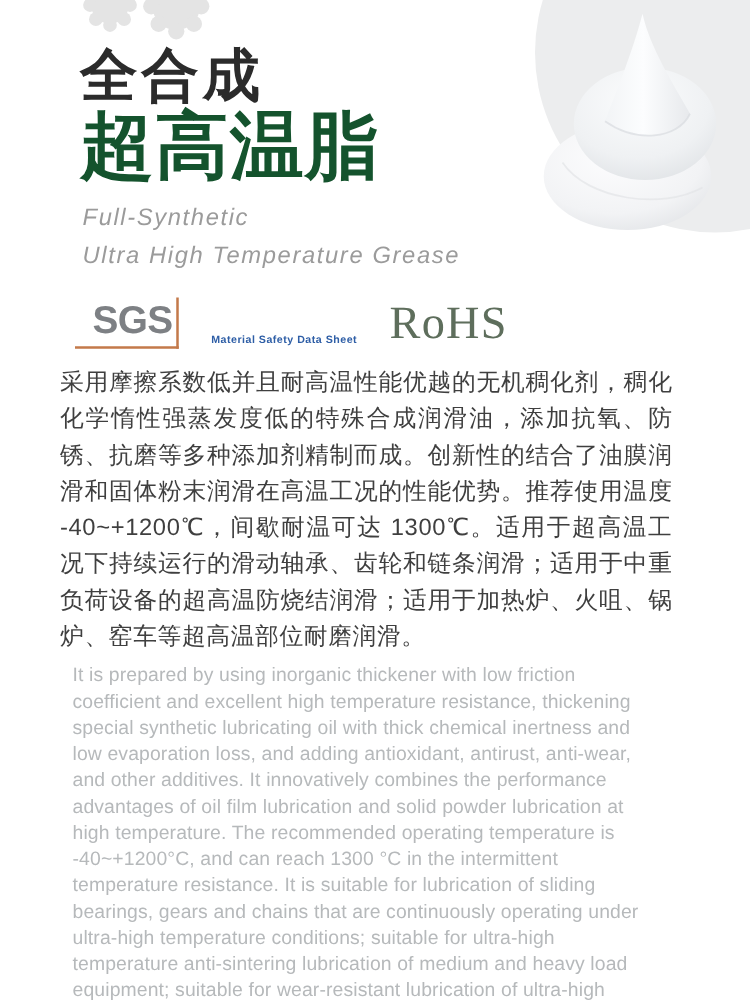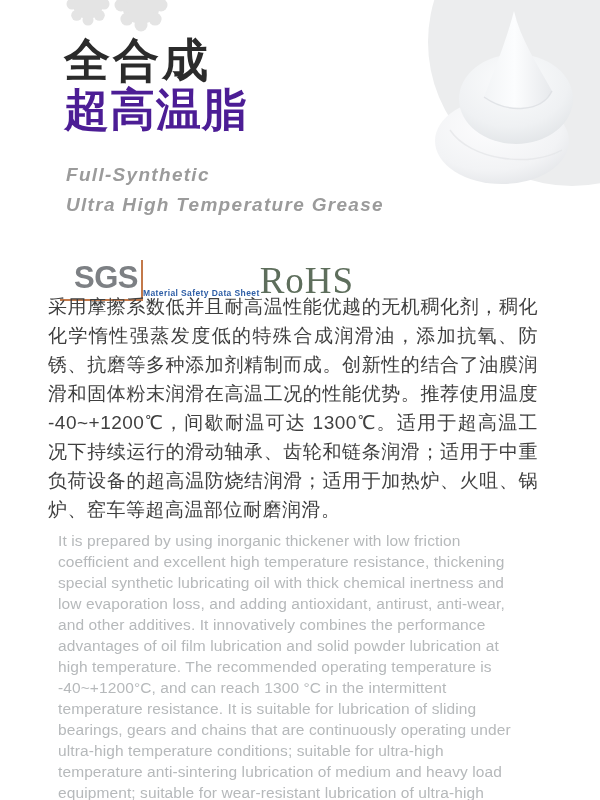--- a/index.html
+++ b/index.html
@@ -13,32 +13,32 @@
   .gears { position:absolute; left:0; top:0; width:220px; height:40px; }
   
   .photo { position:absolute; top:0; right:0; width:180px; height:245px; }
 
   .titles { position:absolute; left:64px; top:34px; }
   .title-black {
     font-size:46px; font-weight:600; color:#2b2b2b;
     letter-spacing:3px; line-height:1.14;
   }
   .title-red {
-    font-size:45px; font-weight:800; color:#4c1d95;
+    font-size:59px; font-weight:800; color:#14532d;
     letter-spacing:1px; line-height:1.08;
   }
   .subtitles { position:absolute; left:66px; top:160px; }
   .subtitle {
     font-style:italic; color:#9b9b9b; font-size:19px;
-    letter-spacing:1.3px; line-height:30px; white-space:nowrap;font-weight:bold;
+    letter-spacing:1.3px; line-height:30px; white-space:nowrap;
   }
 
   .certs {
-    position:absolute; left:60px; top:255px; height:46px;
-    display:flex; align-items:flex-end; 
+    position:absolute; left:60px; top:233px; height:46px;
+    display:flex; align-items:flex-end; gap:26px;
   }
   .sgs {
     font-weight:bold; font-size:31px; color:#7d8084;
     letter-spacing:-0.5px; line-height:1.0;
     padding:2px 3px 6px 14px;
     border-bottom:2px solid #c3794a; border-right:2px solid #c3794a;
   }
   .msds { text-align:center; padding-bottom:3px; }
   .msds-main {
     font-size:33px; font-weight:800; color:#2e5ea6; line-height:0.92;

